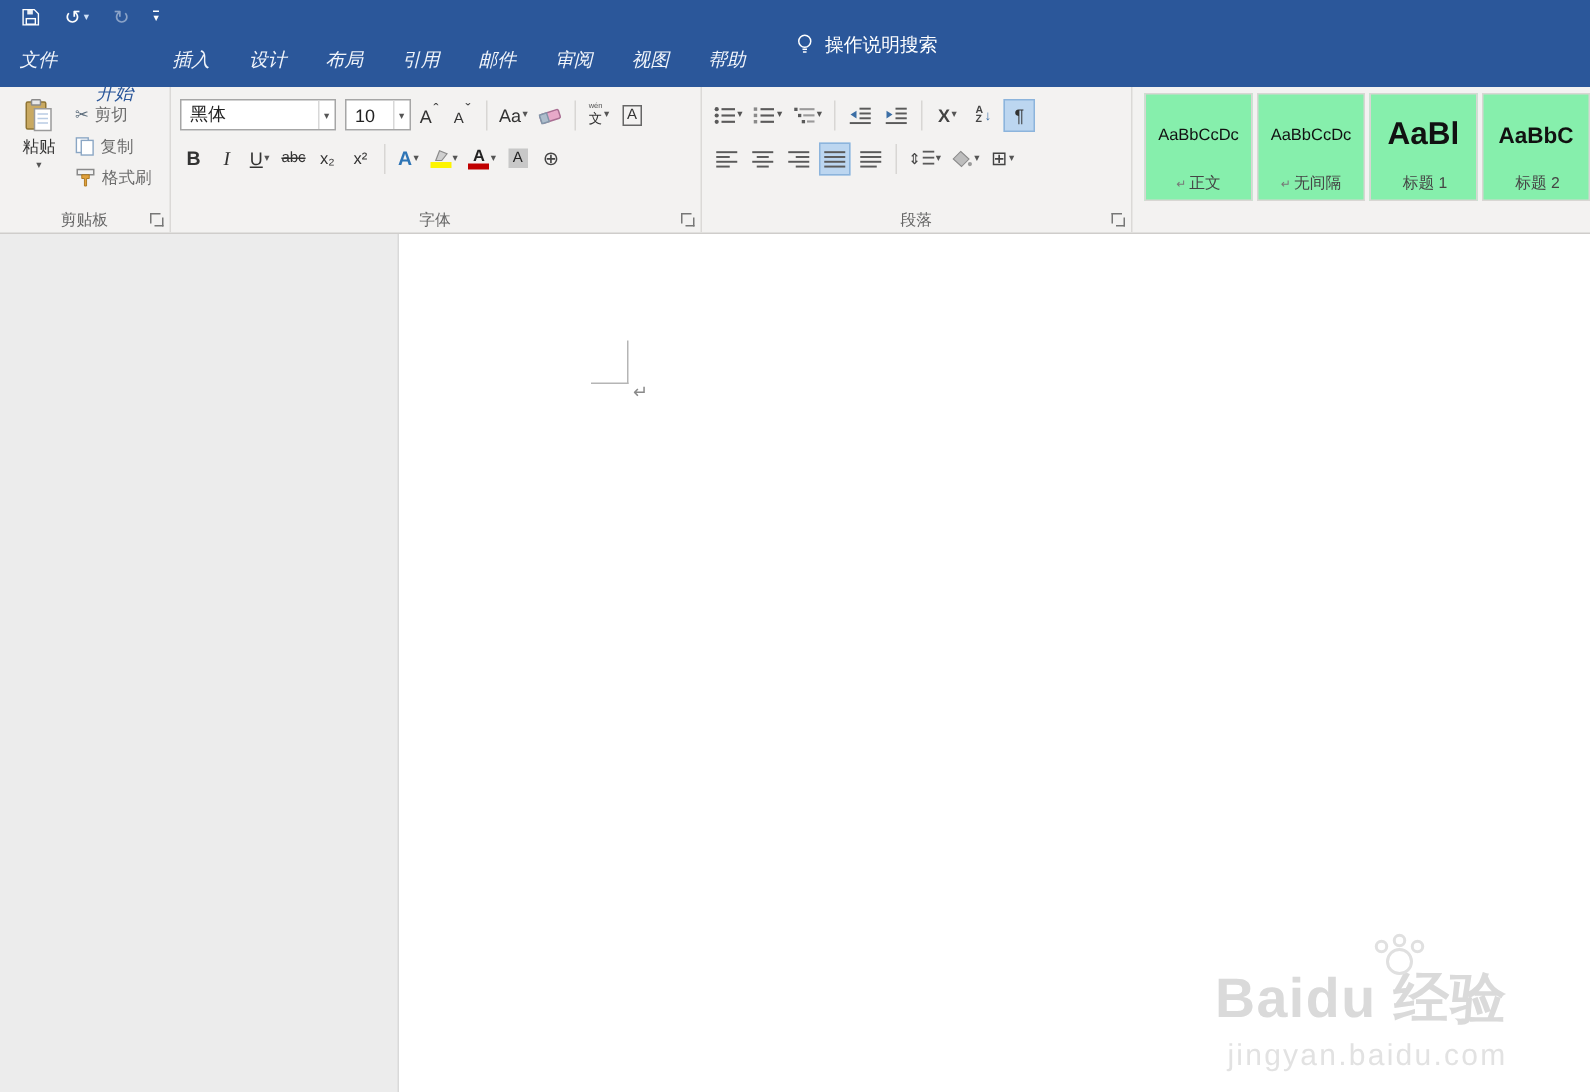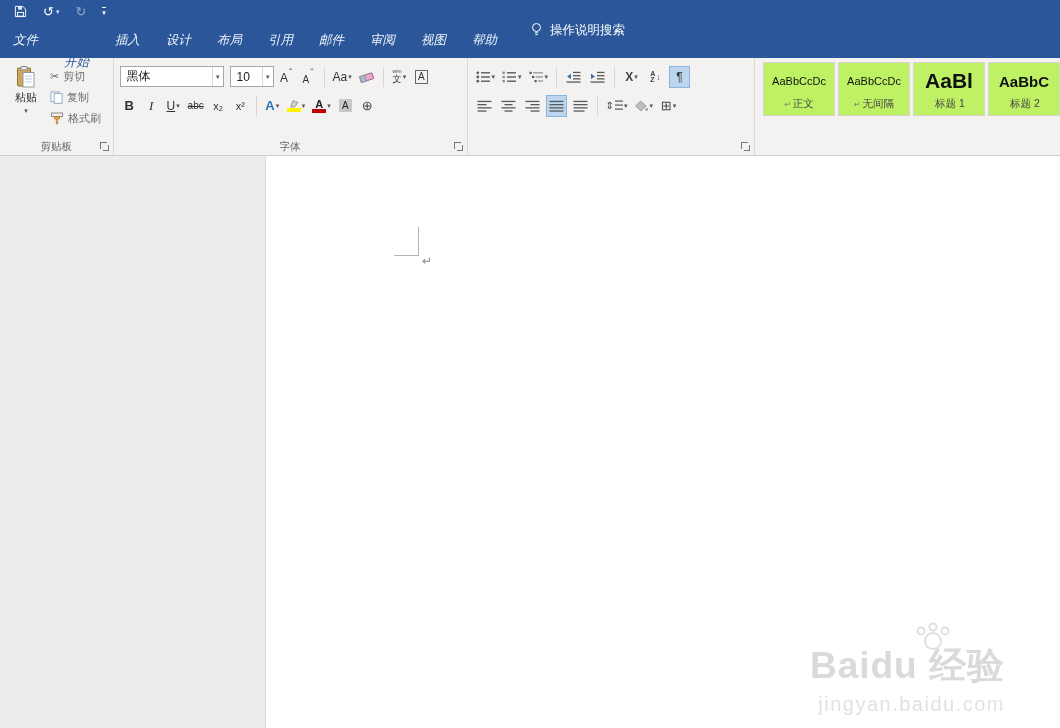--- a/index.html
+++ b/index.html
@@ -68,21 +68,21 @@
   .pbtn.pressed { background:#bcd6f0; border:1px solid #8cb4dc; }
   .azcol { display:flex; flex-direction:column; font-size:7px; line-height:6px; font-weight:700; color:#444; }
   .sarr { font-size:9px; color:#3b6ea5; }
   .b-asian { font-weight:700; font-size:12px; color:#444; }
   .b-pilcrow { font-size:12px; color:#333; }
   .updn { font-size:10px; color:#444; }
   .b-borders { font-size:13px; color:#444; }
 
   
   .g-styles { flex:1; display:flex; gap:3px; padding:4px 0 16px 8px; border-right:none; }
-  .style-item { width:72px; height:54px; flex:0 0 72px; background:#bef264; border:1px solid #d8d6d3; display:flex; flex-direction:column; align-items:center; padding:2px; cursor:pointer; overflow:hidden; }
+  .style-item { width:72px; height:72px; flex:0 0 72px; background:#86efac; border:1px solid #d8d6d3; display:flex; flex-direction:column; align-items:center; padding:2px; cursor:pointer; overflow:hidden; }
   .prev { flex:1; display:flex; align-items:center; justify-content:center; white-space:nowrap; overflow:hidden; width:100%; color:#111; }
   .prev.small { font-size:11px; }
   .prev.h1 { font-size:21px; font-weight:700; }
   .prev.h2 { font-size:15px; font-weight:600; }
   .sname { font-size:10.5px; color:#454545; display:flex; align-items:center; gap:2px; padding-bottom:2px; white-space:nowrap; }
   .sname .pfx { font-size:8px; color:#777; }
 
   
   .docarea { height:572px; background:#ececec; display:flex; position:relative; }
   .gutter { width:266px; background:#ececec; border-right:1px solid #d9d9d9; }
@@ -392,20 +392,21 @@
               <path d="M6.5 1 L12 6 L7 11 L1.5 6 z" fill="#bdbdbd" stroke="#8a8a8a" stroke-width="0.7"></path>
               <circle cx="12.6" cy="9.4" r="1.4" fill="#9b9b9b"></circle>
             </svg>
           <span class="caret">▾</span>
         </span>
         <span class="pbtn">
             <span class="b-borders">⊞</span>
             <span class="caret">▾</span>
           </span>
       </div>
+      <div class="group-label">段落</div>
       <span class="launcher"></span>
     </div>
 
     <div class="group g-styles">
       <div class="style-item">
         <div class="prev small">AaBbCcDc</div>
         <div class="sname">
             <span class="pfx">↵</span>
             <span>正文</span>
           </div>

